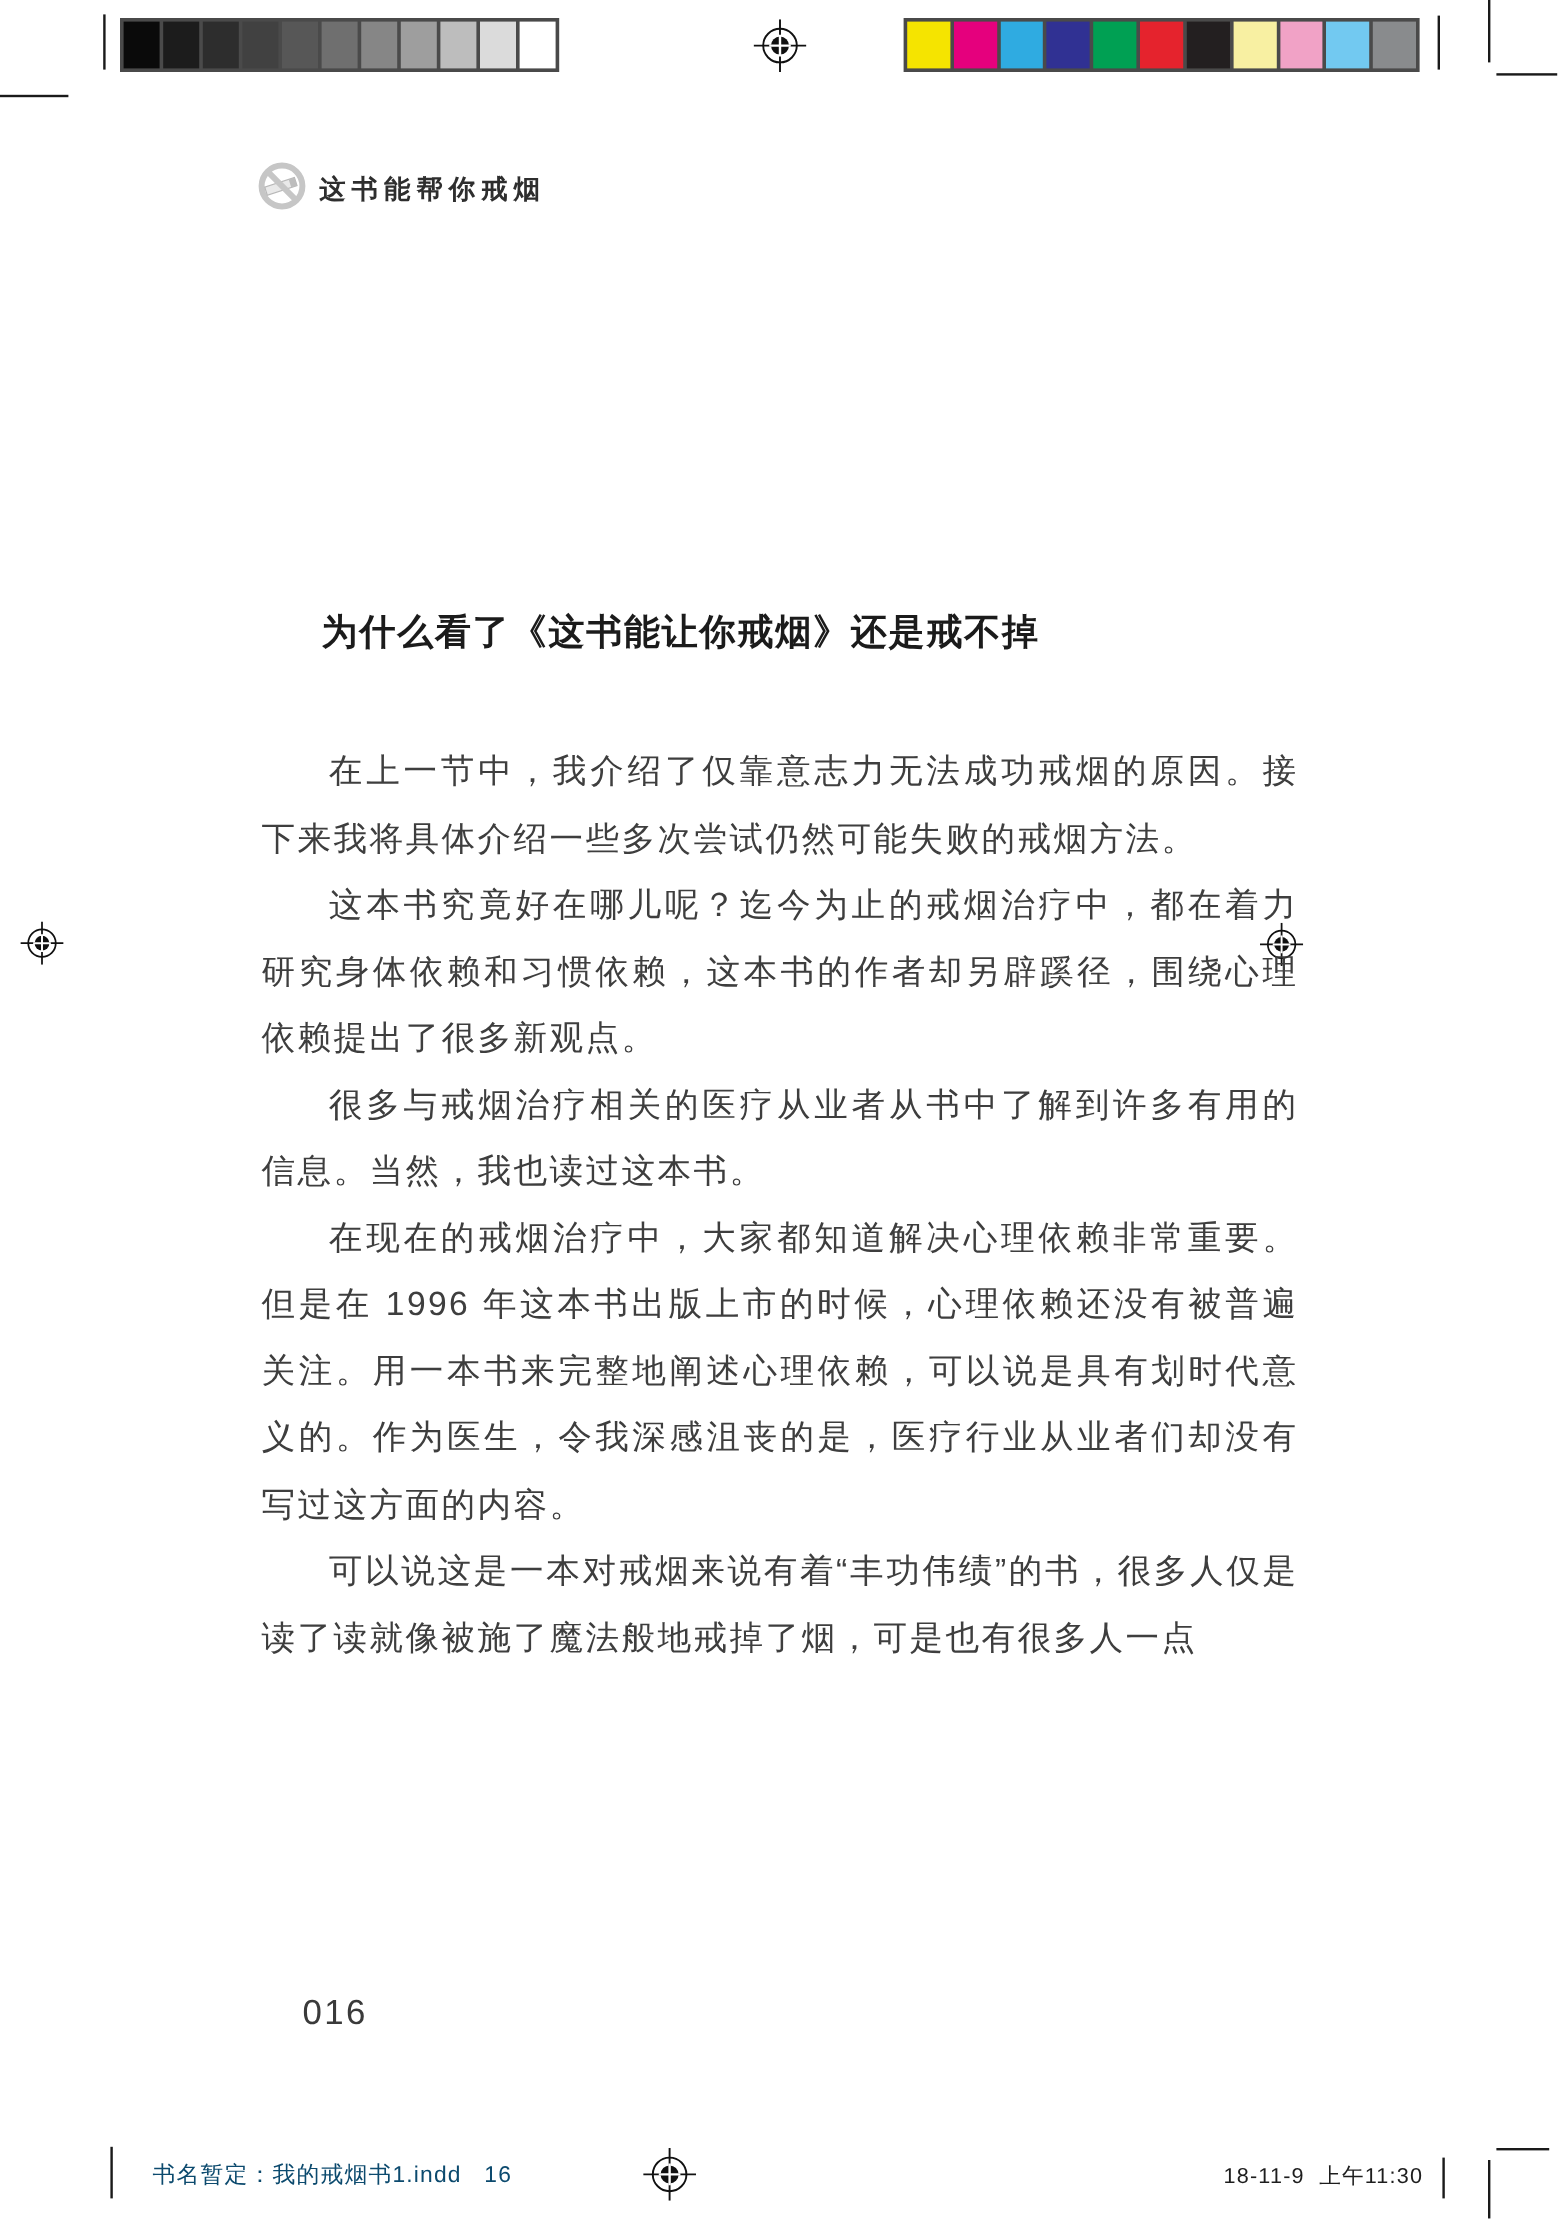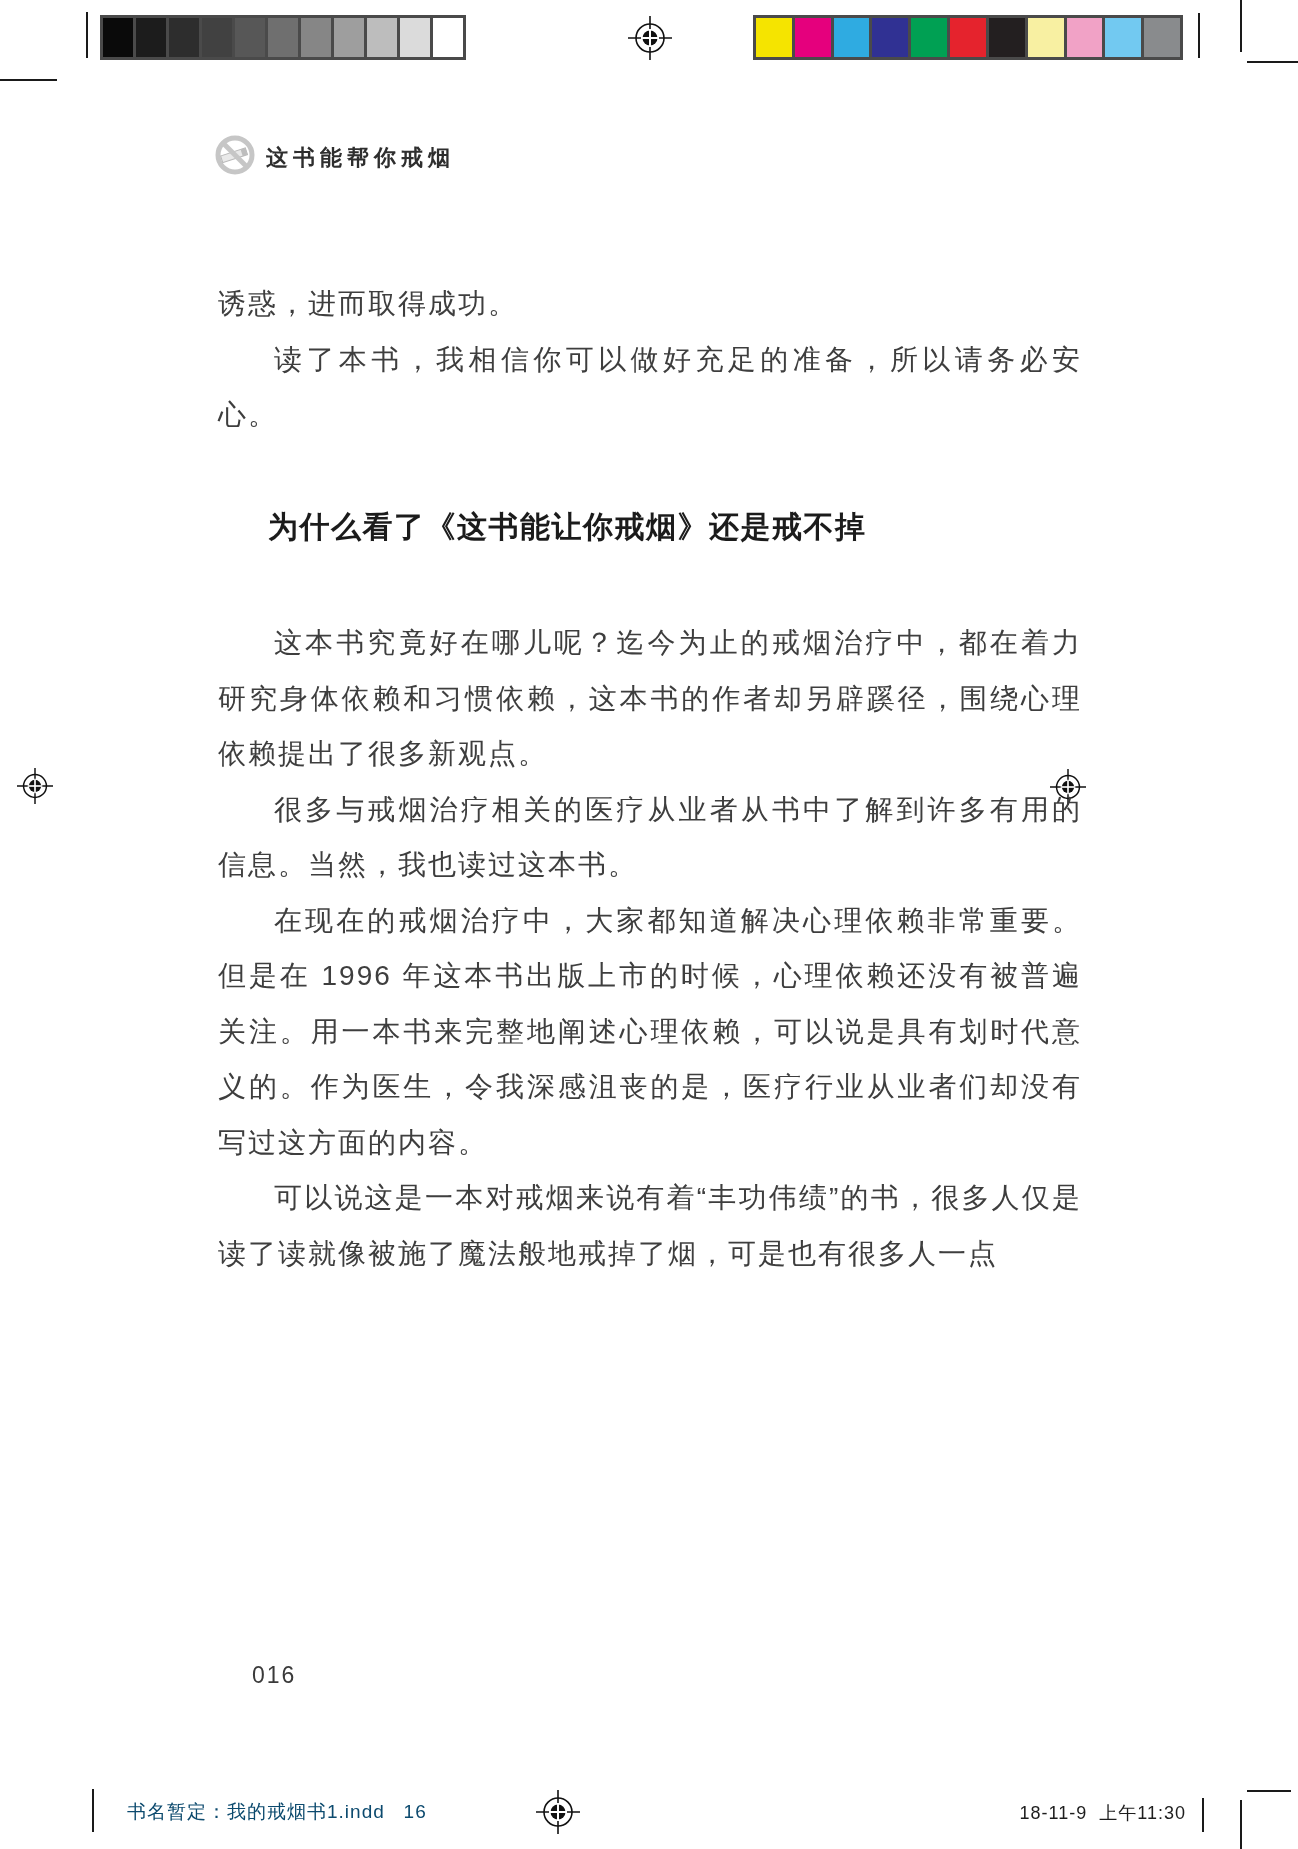--- a/index.html
+++ b/index.html
@@ -44,21 +44,21 @@
     position:absolute;left:268px;top:507px;width:814px;
     font-family:"Liberation Serif", serif;
     font-size:30px;font-weight:bold;color:#1b1b1b;
     letter-spacing:1.5px;white-space:nowrap;
   }
   #body-block{top:615px;}
   #body-block p{text-indent:2em;}
   
   .folio{
     position:absolute;left:252px;top:1662px;
-    font-size:23px;letter-spacing:2px;color:#3a3a3a;
+    font-size:29px;letter-spacing:2px;color:#3a3a3a;
   }
   .slug-left{
     position:absolute;left:127px;top:1799px;
     font-size:19px;color:#0c4a6e;white-space:pre;letter-spacing:1px;
   }
   .slug-right{
     position:absolute;right:112px;top:1801px;
     font-size:18px;color:#1d1d1d;white-space:pre;letter-spacing:1px;
   }
 </style>
@@ -136,28 +136,25 @@
   <svg class="runhead-icon" width="42" height="42" viewBox="0 0 42 42">
     <circle cx="21" cy="21" r="17" fill="none" stroke="#c6c6c6" stroke-width="5"></circle>
     <g transform="rotate(-18 21 21)">
       <rect x="7" y="17.5" width="26" height="7" fill="#e9e9e9" stroke="#b8b8b8" stroke-width="1"></rect>
       <rect x="28" y="17.5" width="5" height="7" fill="#bdbdbd"></rect>
     </g>
     <line x1="9.5" y1="9.5" x2="32.5" y2="32.5" stroke="#c6c6c6" stroke-width="5"></line>
   </svg>
   <div class="runhead-title">这书能帮你戒烟</div>
 
-  <div id="intro-block" class="textcol">
-    <p>诱惑，进而取得成功。</p>
-    <p class="indent">读了本书，我相信你可以做好充足的准备，所以请务必安心。</p>
-  </div>
 
   <div id="section-heading">为什么看了《这书能让你戒烟》还是戒不掉</div>
 
   <div id="body-block" class="textcol">
+    <p>在上一节中，我介绍了仅靠意志力无法成功戒烟的原因。接下来我将具体介绍一些多次尝试仍然可能失败的戒烟方法。</p>
     <p>这本书究竟好在哪儿呢？迄今为止的戒烟治疗中，都在着力研究身体依赖和习惯依赖，这本书的作者却另辟蹊径，围绕心理依赖提出了很多新观点。</p>
     <p>很多与戒烟治疗相关的医疗从业者从书中了解到许多有用的信息。当然，我也读过这本书。</p>
     <p>在现在的戒烟治疗中，大家都知道解决心理依赖非常重要。但是在 1996 年这本书出版上市的时候，心理依赖还没有被普遍关注。用一本书来完整地阐述心理依赖，可以说是具有划时代意义的。作为医生，令我深感沮丧的是，医疗行业从业者们却没有写过这方面的内容。</p>
     <p>可以说这是一本对戒烟来说有着“丰功伟绩”的书，很多人仅是读了读就像被施了魔法般地戒掉了烟，可是也有很多人一点</p>
   </div>
 
   <div class="folio">016</div>
 
   <div class="mark-line" style="left:92px;top:1789px;width:2px;height:43px;"></div>
   <div class="mark-line" style="left:1202px;top:1798px;width:2px;height:34px;"></div>

